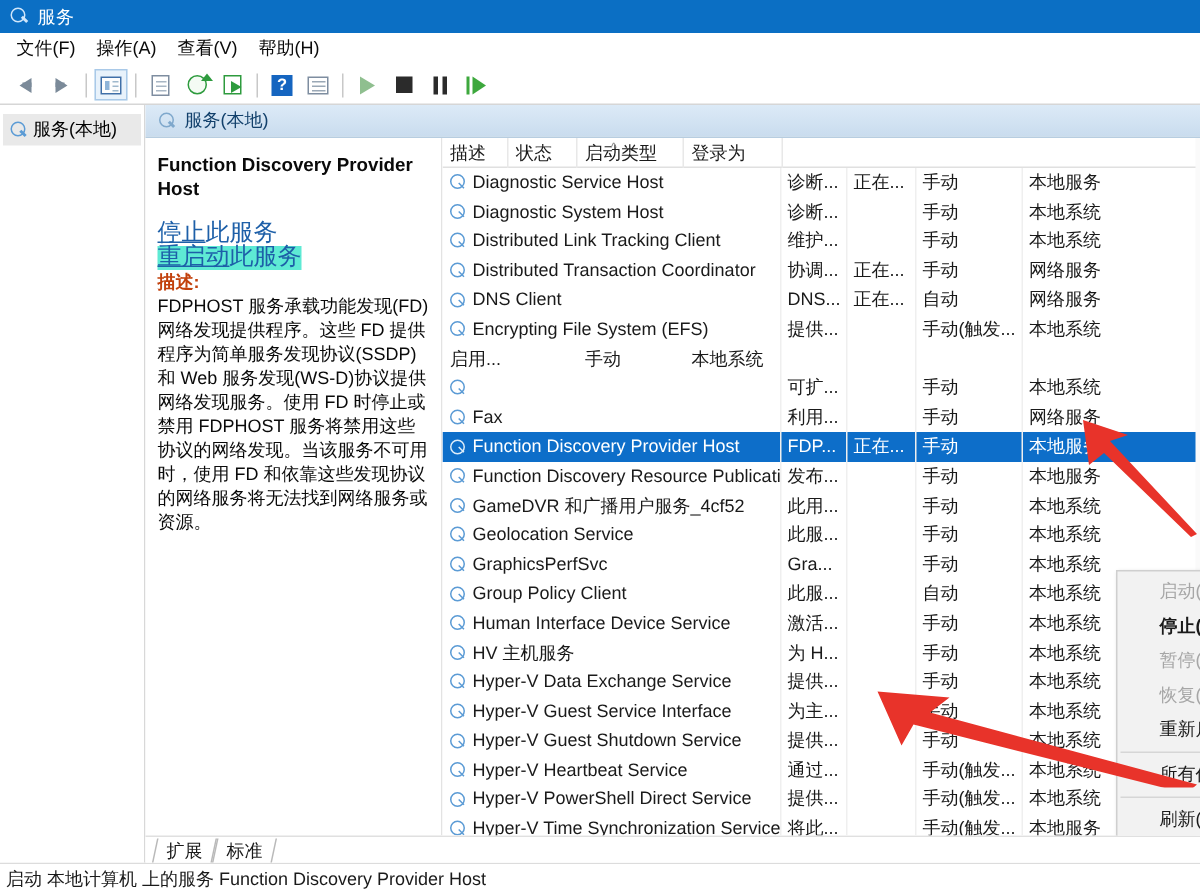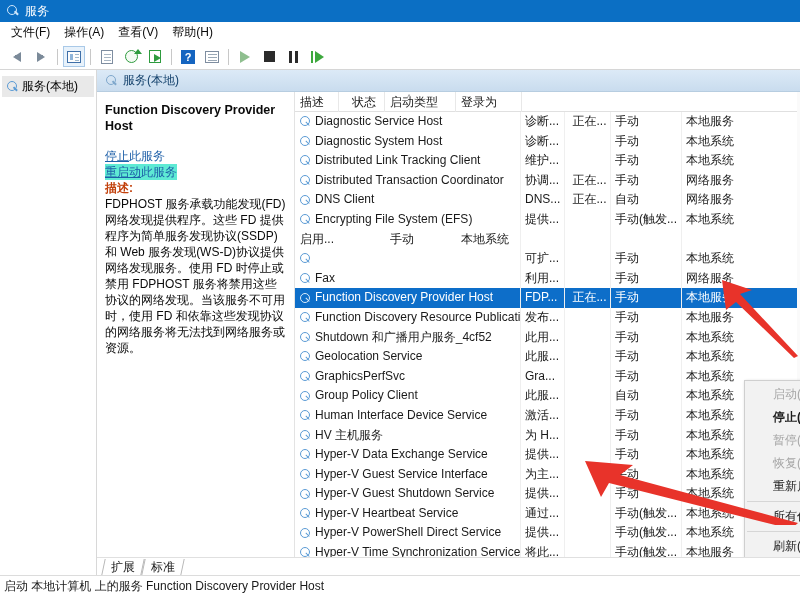--- a/index.html
+++ b/index.html
@@ -296,21 +296,21 @@
   }
   #detail-title {
     font-size: 12.5px;
     font-weight: bold;
     color: #0a0a0a;
     line-height: 16px;
     margin-bottom: 14px;
   }
   .detail-link {
     display: block;
-    font-size: 12px;
+    font-size: 16px;
     color: #1d5fa8;
     line-height: 16px;
     cursor: pointer;
   }
   .detail-link .lk { text-decoration: underline; }
   .detail-link.sel {
     background: #5eead4;
     width: fit-content;
   }
   #detail-desc-label {
@@ -351,21 +351,21 @@
     white-space: nowrap;
     overflow: hidden;
   }
   #list-header .sortmark {
     position: absolute;
     left: 112px; top: 1px;
     font-size: 9px; color: #888;
   }
   .col-name   { width: 225px; }
   .col-desc   { width: 44px; }
-  .col-status { width: 46px; text-align: center; }
+  .col-status { width: 46px; }
   .col-start  { width: 71px; }
   .col-logon  { width: 66px; }
 
   .srow {
     display: flex;
     height: 19.6px;
     align-items: center;
     font-size: 12px;
     color: #1a1a1a;
     white-space: nowrap;
@@ -683,21 +683,21 @@
                 <span>Function Discovery Resource Publication</span>
               </div>
               <div class="cell col-desc">发布...</div>
               <div class="cell col-status"></div>
               <div class="cell col-start">手动</div>
               <div class="cell col-logon">本地服务</div>
             </div>
             <div class="srow">
               <div class="cell name col-name">
                 <span class="svc-icon"></span>
-                <span>Shutdown 和广播用户服务_4cf52</span>
+                <span>GameDVR 和广播用户服务_4cf52</span>
               </div>
               <div class="cell col-desc">此用...</div>
               <div class="cell col-status"></div>
               <div class="cell col-start">手动</div>
               <div class="cell col-logon">本地系统</div>
             </div>
             <div class="srow">
               <div class="cell name col-name">
                 <span class="svc-icon"></span>
                 <span>Geolocation Service</span>

